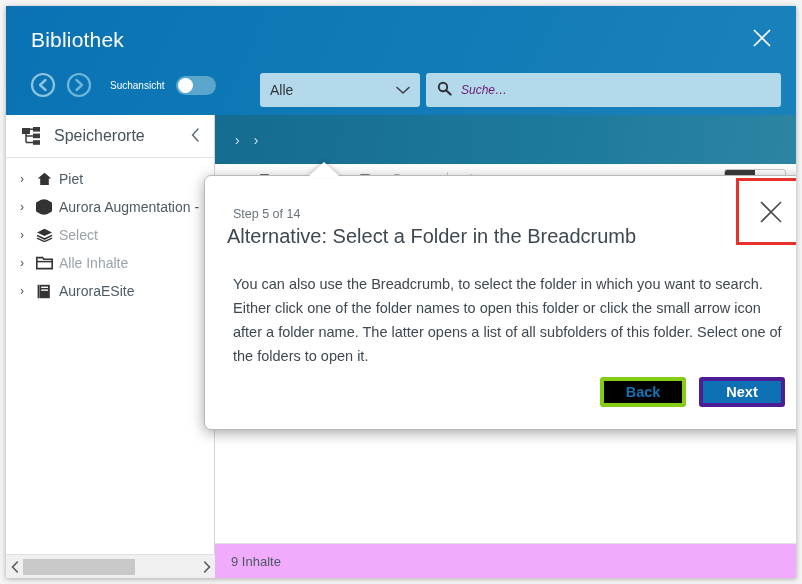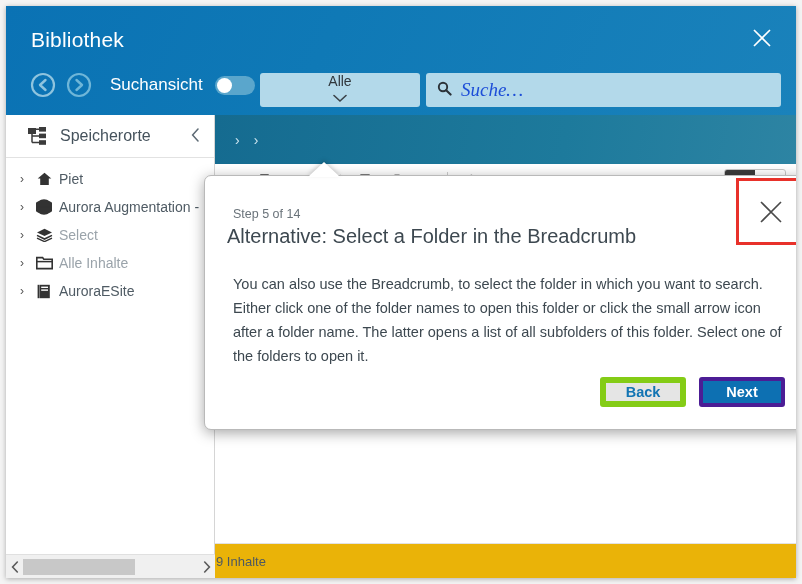--- a/index.html
+++ b/index.html
@@ -51,21 +51,21 @@
   .toolbar-row {
     position: absolute; left: 22px; top: 64px;
     display: flex; align-items: center; gap: 0;
   }
   .nav-arrow {
     width: 30px; height: 30px; margin-right: 6px; cursor: pointer;
     display:flex; align-items:center; justify-content:center;
   }
   .nav-arrow svg { display:block; }
   .toggle-label {
-    color: #ffffff; font-size: 17px; margin-left: 10px; margin-right: 12px;
+    color: #ffffff; font-size: 10px; margin-left: 10px; margin-right: 12px;
     white-space: nowrap;
   }
   .toggle {
     width: 40px; height: 19px; border-radius: 10px;
     background: #5aa6cc;
     position: relative; cursor: pointer;
   }
   .toggle::after {
     content: ""; position: absolute;
     left: 2px; top: 2px; width: 15px; height: 15px;
@@ -73,49 +73,48 @@
   }
 
   .select-box {
     position: absolute; left: 254px; top: 67px;
     width: 160px; height: 34px;
     background: #b3d9ea;
     border-radius: 3px;
     display: flex; align-items: center;
     padding: 0 10px;
     cursor: pointer;
-    flex-direction: column;
   }
   .select-box .sel-val { font-size: 14px; color: #30373c; flex: 1; }
   .select-box .chev { color: #3a4248; }
 
   .search-box {
     position: absolute; left: 420px; top: 67px;
     width: 355px; height: 34px;
     background: #b3d9ea;
     border-radius: 3px;
     display: flex; align-items: center; gap: 9px;
     padding: 0 11px;
     cursor: text;
   }
   .search-box .placeholder {
-    font-size: 19px; color: #1d4ed8; font-style: italic; font-family: Liberation Serif, serif;
+    font-size: 12px; color: #701a75; font-style: italic;
   }
 
   
   .tree-panel {
     position: absolute; left: 0; top: 109px;
     width: 209px; height: 463px;
     background: #ffffff;
     border-right: 1px solid #d5d5d5;
   }
   .tree-head {
     height: 43px;
     display: flex; align-items: center;
-    padding: 0 10px 0 22px;
+    padding: 0 10px 0 16px;
     border-bottom: 1px solid #e2e2e2;
     background: #ffffff;
   }
   .tree-head .icon { width: 24px; margin-right: 8px; display:flex; }
   .tree-head .t-label { font-size: 16px; color: #45525c; flex: 1; }
   .tree-head .collapse { font-size: 15px; color: #5d6a74; cursor: pointer; padding: 0 4px;}
 
   .tree-list { padding-top: 7px; }
   .tree-item {
     height: 28px; display: flex; align-items: center;
@@ -180,24 +179,24 @@
   .cell-icon { width: 30px; flex:0 0 30px; display:flex; align-items:center; justify-content:center; }
   .cell-type { width: 78px; flex:0 0 78px; white-space: nowrap; overflow:hidden; }
   .cell-name { flex: 1; padding-left: 4px; white-space: nowrap; overflow: hidden; }
   .cell-date { width: 160px; flex:0 0 160px; }
   .cell-state { width: 60px; flex:0 0 60px; display:flex; align-items:center; justify-content:center; }
 
   .status-bar {
     position: absolute; left: 0; bottom: 0;
     width: 581px; height: 35px;
     display: flex; align-items: center;
-    padding-left: 1px;
+    padding-left: 16px;
     font-size: 13px; color: #4d5962;
     border-top: 1px solid #e2e2e2;
-    background: #eab308;
+    background: #f0abfc;
   }
 
   
   .hscroll {
     position: absolute; left: 0; bottom: 0;
     width: 209px; height: 24px;
     background: #f0f0f0;
     border-top: 1px solid #e0e0e0;
     display: flex; align-items: center;
   }
@@ -257,21 +256,21 @@
   .coach-btns {
     position: absolute; right: 22px; bottom: 22px;
     display: flex; gap: 13px;
   }
   .btn {
     height: 30px; min-width: 86px;
     display: flex; align-items: center; justify-content: center;
     font-size: 14.5px; font-weight: bold;
     border-radius: 3px; cursor: pointer;
   }
-  .btn-secondary { background: #e5e5e5; border: 6px solid #84cc16; color: #1274b3; }
+  .btn-secondary { background: #000000; border: 4px solid #84cc16; color: #1274b3; }
   .btn-primary { background: #0d70b2; border: 4px solid #4c1d95; color: #ffffff; }
 </style>
 </head>
 <body>
 
 <div id="app">
   <div class="desktop-edge"></div>
 
   <div class="window">
 

